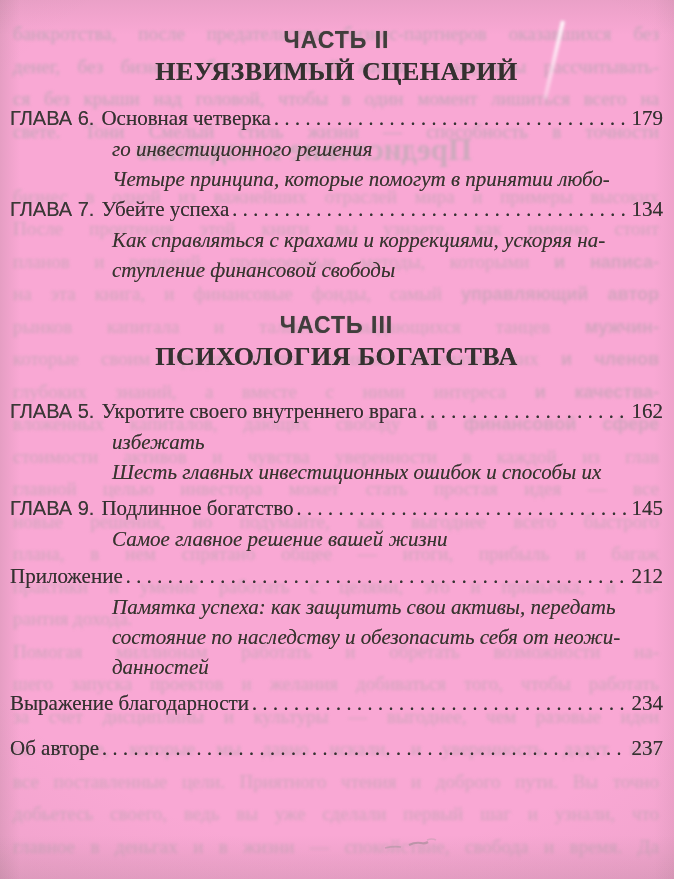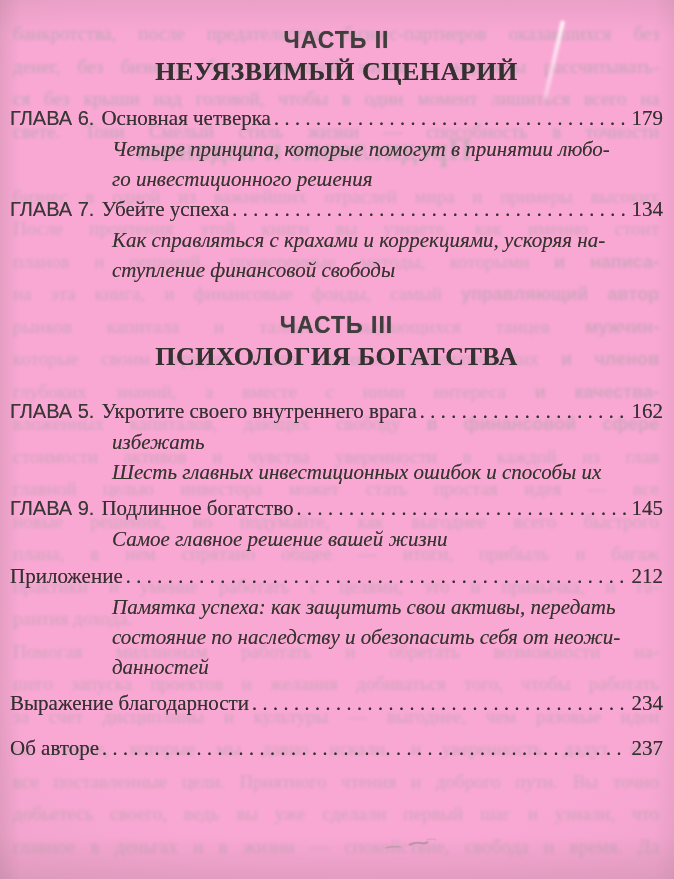--- a/index.html
+++ b/index.html
@@ -147,22 +147,22 @@
     <div class="kicker">ЧАСТЬ II</div>
     <div class="ptitle">НЕУЯЗВИМЫЙ СЦЕНАРИЙ</div>
   </div>
       <div class="item entry item-1">
     <div class="row">
       <span class="prefix">ГЛАВА 6.</span>
       <span class="title">Основная четверка</span>
       <span class="leader"></span>
       <span class="pg">179</span>
     </div>
-  <div class="subtitle">Четыре принципа, которые помогут в принятии любо-</div>
-        <div class="subtitle">го инвестиционного решения</div>
+  <div class="subtitle">го инвестиционного решения</div>
+        <div class="subtitle">Четыре принципа, которые помогут в принятии любо-</div>
       </div>
       <div class="item entry item-2">
     <div class="row">
       <span class="prefix">ГЛАВА 7.</span>
       <span class="title">Убейте успеха</span>
       <span class="leader"></span>
       <span class="pg">134</span>
     </div>
   <div class="subtitle">Как справляться с крахами и коррекциями, ускоряя на-</div>
         <div class="subtitle">ступление финансовой свободы</div>

